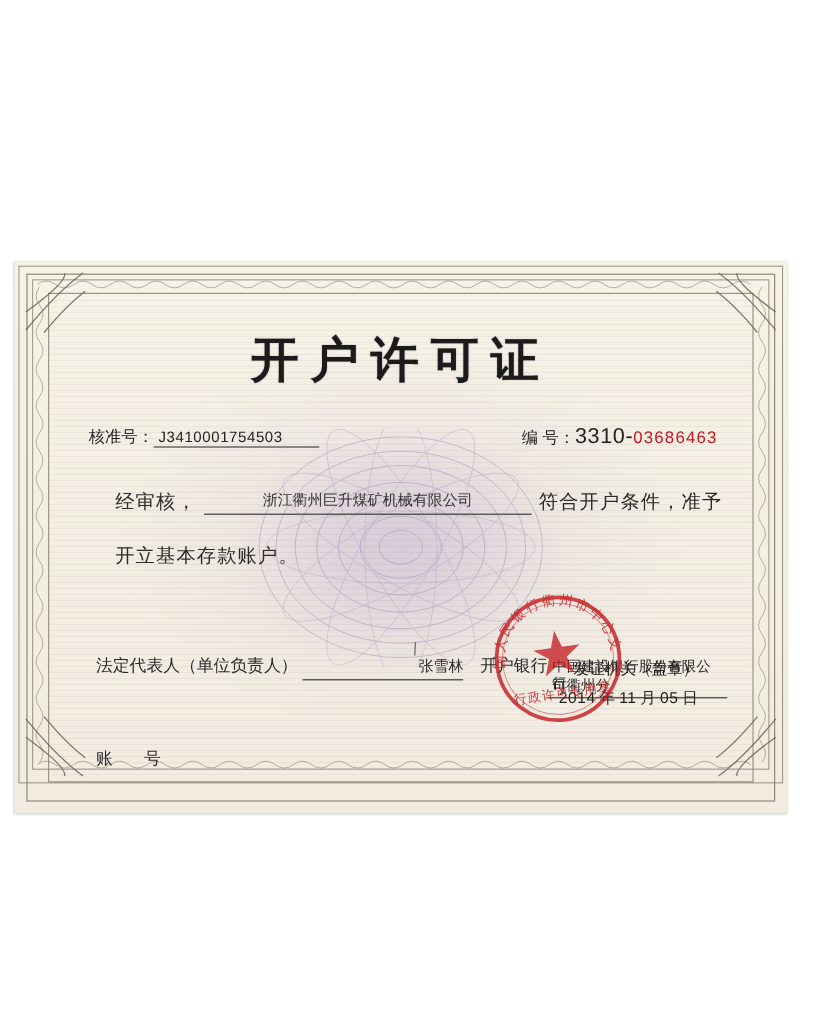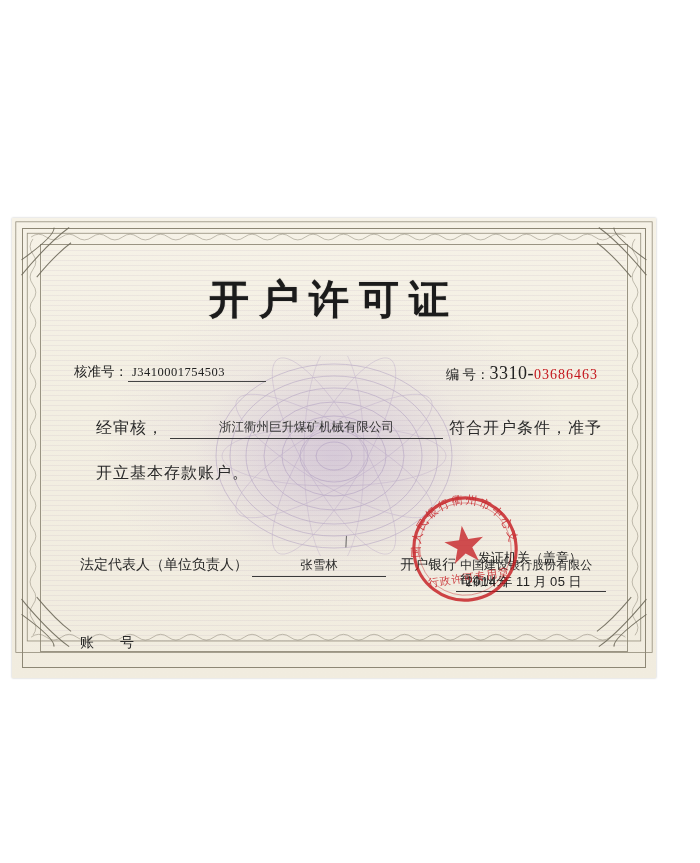--- a/index.html
+++ b/index.html
@@ -117,26 +117,25 @@
     text-shadow: 0 0 1px rgba(0,0,0,0.5);
   }
 
   .row {
     position: relative;
     font-size: 13.5px;
     color: #222;
   }
 
   .row-approval {
-    margin-top: 36px;
+    margin-top: 26px;
     display: flex;
-    align-items: flex-start;
+    align-items: center;
     justify-content: space-between;
     padding: 0 18px 0 22px;
-    font-family: Liberation Serif, serif;
   }
   .label { white-space: nowrap; }
   .value-ul {
     display: inline-block;
     border-bottom: 1px solid #444;
     min-width: 130px;
     text-align: left;
     padding: 0 4px 1px 4px;
     font-size: 12.5px;
     letter-spacing: 0.5px;
@@ -182,21 +181,21 @@
     margin-top: 36px;
     padding: 0 10px 0 28px;
     display: flex;
     align-items: baseline;
     font-size: 14px;
   }
   .rep-label { white-space: nowrap; margin-top: 36px; }
   .rep-fill {
     width: 168px;
     border-bottom: 1px solid #3a3a3a;
-    text-align: center;
+    text-align: right;
     font-size: 12.5px;
     padding-bottom: 2px;
     margin: 0 4px;
   }
   .bank-label { white-space: nowrap; margin-left: 10px; }
   .bank-fill {
     flex: 1 1 auto;
     border-bottom: 1px solid #3a3a3a;
     font-size: 12px;
     padding: 0 2px 2px 4px;

